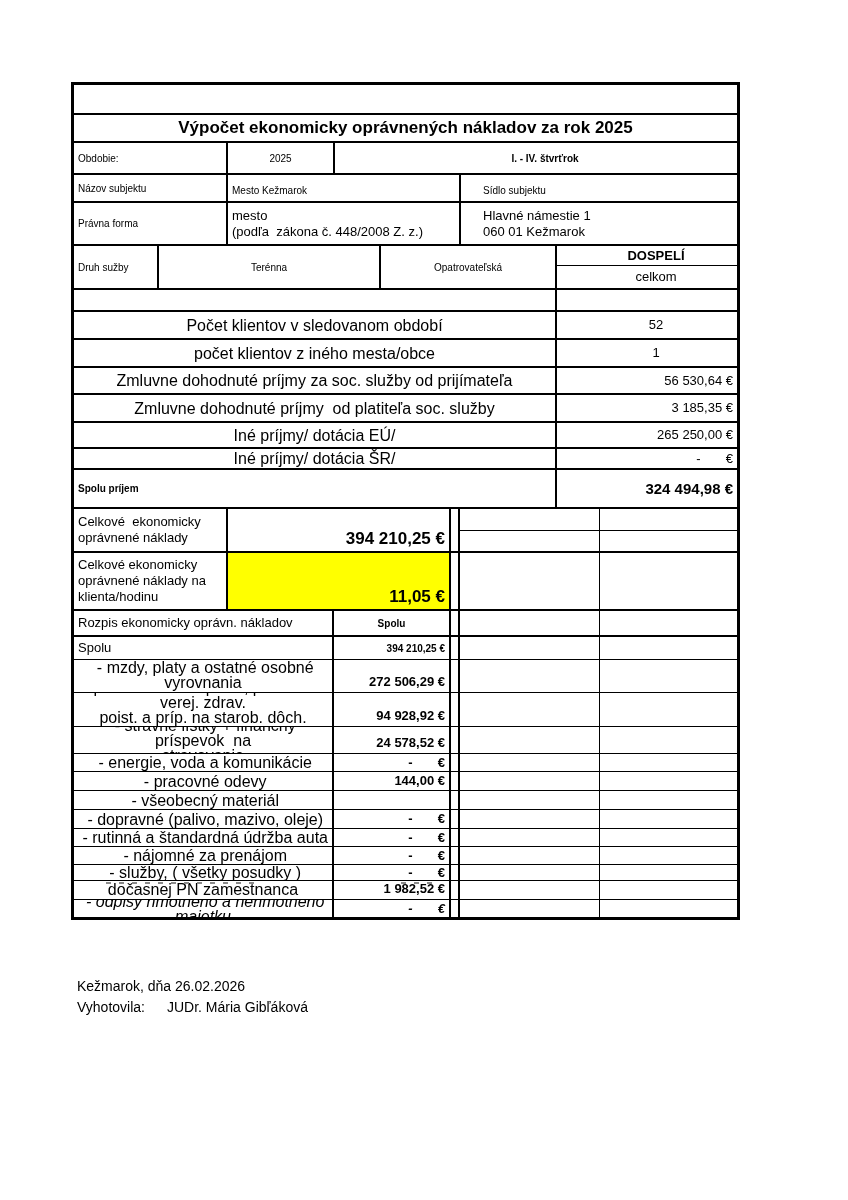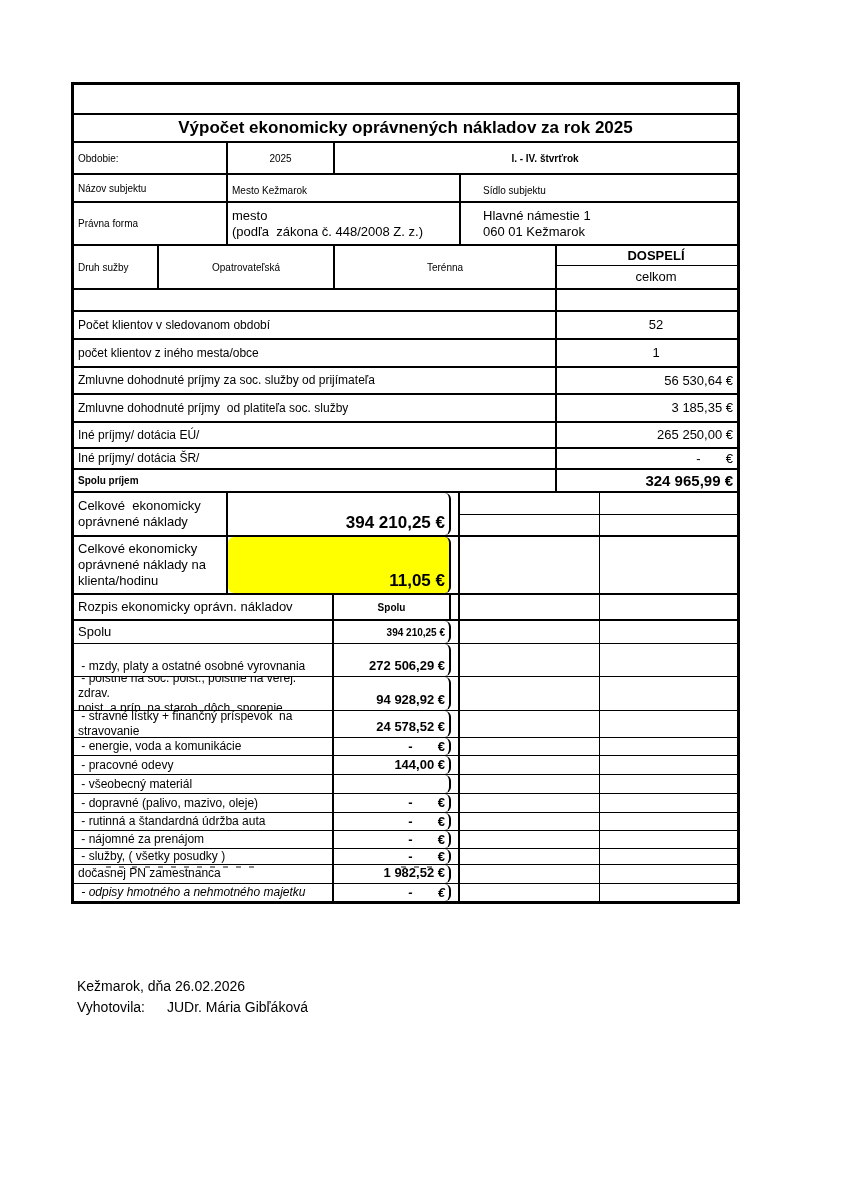--- a/index.html
+++ b/index.html
@@ -14,24 +14,24 @@
     border: 3px solid #000; background: #fff;
   }
   .r { display: flex; border-bottom: 2px solid #000; overflow: hidden; }
   .r.t { border-bottom-width: 1px; }
   .r.last { border-bottom: 0; font-style: italic; }
   .c { padding: 0 4px; overflow: hidden; display: flex; flex-direction: column;
        justify-content: center; position: relative; }
   .vr2 { border-right: 2px solid #000; }
   .vr1 { border-right: 1px solid #000; }
   .hc { align-items: center; text-align: center; }
-  .hr { align-items: flex-end; text-align: center; border-radius: 6px; }
+  .hr { align-items: flex-end; text-align: center; }
   .vb { justify-content: flex-end; padding-bottom: 2px; }
   .b { font-weight: bold; }
-  .f12 { font-size: 12px; line-height: 15px; }
+  .f12 { font-size: 16px; line-height: 15px; text-align: center; }
   .f13 { font-size: 13px; line-height: 16px; }
   .f14 { font-size: 10px; line-height: 17px; }
   .f15 { font-size: 15px; line-height: 18px; }
   .f17 { font-size: 17px; line-height: 20px; }
   .pre  { white-space: pre-wrap; }
   .num  { white-space: pre; }
   .spacer { width: 9px; border-right: 2px solid #000; flex: 0 0 9px; }
   .w85 { flex: 0 0 85px; } .w107 { flex: 0 0 107px; } .w117 { flex: 0 0 117px; }
   .w140 { flex: 0 0 140px; } .w154 { flex: 0 0 154px; } .w176 { flex: 0 0 176px; }
   .w222 { flex: 0 0 222px; } .w223 { flex: 0 0 223px; } .w233 { flex: 0 0 233px; }
@@ -76,22 +76,22 @@
       <span class="pre">(podľa  zákona č. 448/2008 Z. z.)</span>
     </div>
     <div class="c f13 fx">
       <span>Hlavné námestie 1</span>
       <span>060 01 Kežmarok</span>
     </div>
   </div>
 
   <div class="r" style="height:44px">
     <div class="c vr2 f14 w85">Druh sužby</div>
+    <div class="c vr2 hc f14 w222">Terénna</div>
     <div class="c vr2 hc f14 w176">Opatrovateľská</div>
-    <div class="c vr2 hc f14 w222">Terénna</div>
     <div class="stack fx">
       <div class="substack-row sub-bb1" style="flex:0 0 20px">
         <div class="c hc b f13 fx">DOSPELÍ</div>
       </div>
       <div class="substack-row">
         <div class="c hc f13 fx">celkom</div>
       </div>
     </div>
   </div>
 
@@ -118,23 +118,23 @@
   </div>
   <div class="r" style="height:26px">
     <div class="c vr2 f12 pre w483">Iné príjmy/ dotácia EÚ/</div>
     <div class="c hr f13 num fx">265 250,00 €</div>
   </div>
   <div class="r" style="height:21px">
     <div class="c vr2 f12 pre w483">Iné príjmy/ dotácia ŠR/</div>
     <div class="c hr f13 num fx">-       €</div>
   </div>
 
-  <div class="r" style="height:23px">
+  <div class="r" style="height:39px">
     <div class="c vr2 b f14 w483">Spolu príjem</div>
-    <div class="c hr b f15 num fx">324 965,99 €</div>
+    <div class="c hr b f15 num fx">324 494,98 €</div>
   </div>
 
   <div class="r" style="height:44px">
     <div class="c vr2 f13 w154">
       <span class="pre">Celkové  ekonomicky</span>
       <span>oprávnené náklady</span>
     </div>
     <div class="c vr2 hr vb b f17 num w223">394 210,25 €</div>
     <div class="spacer"></div>
     <div class="stack fx">

